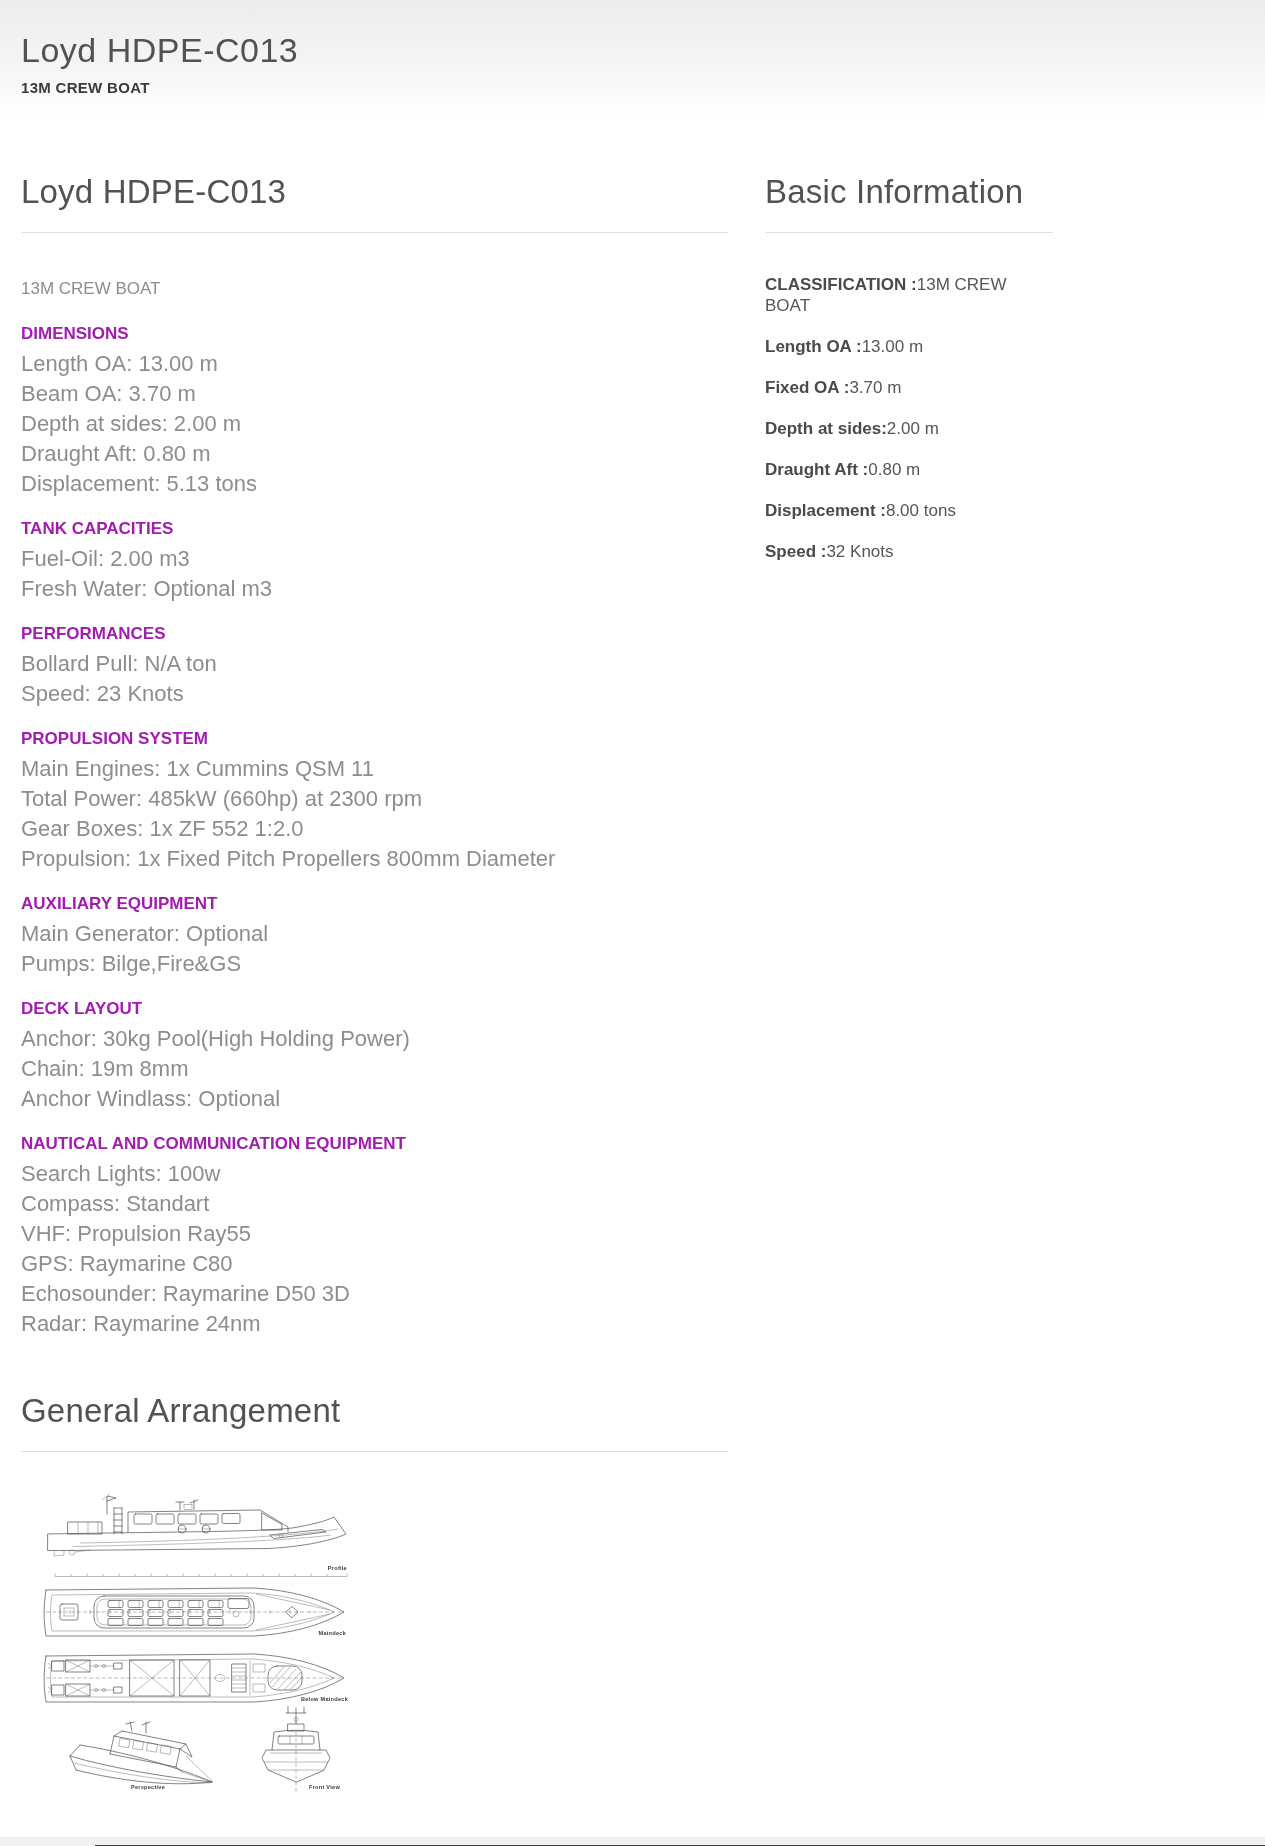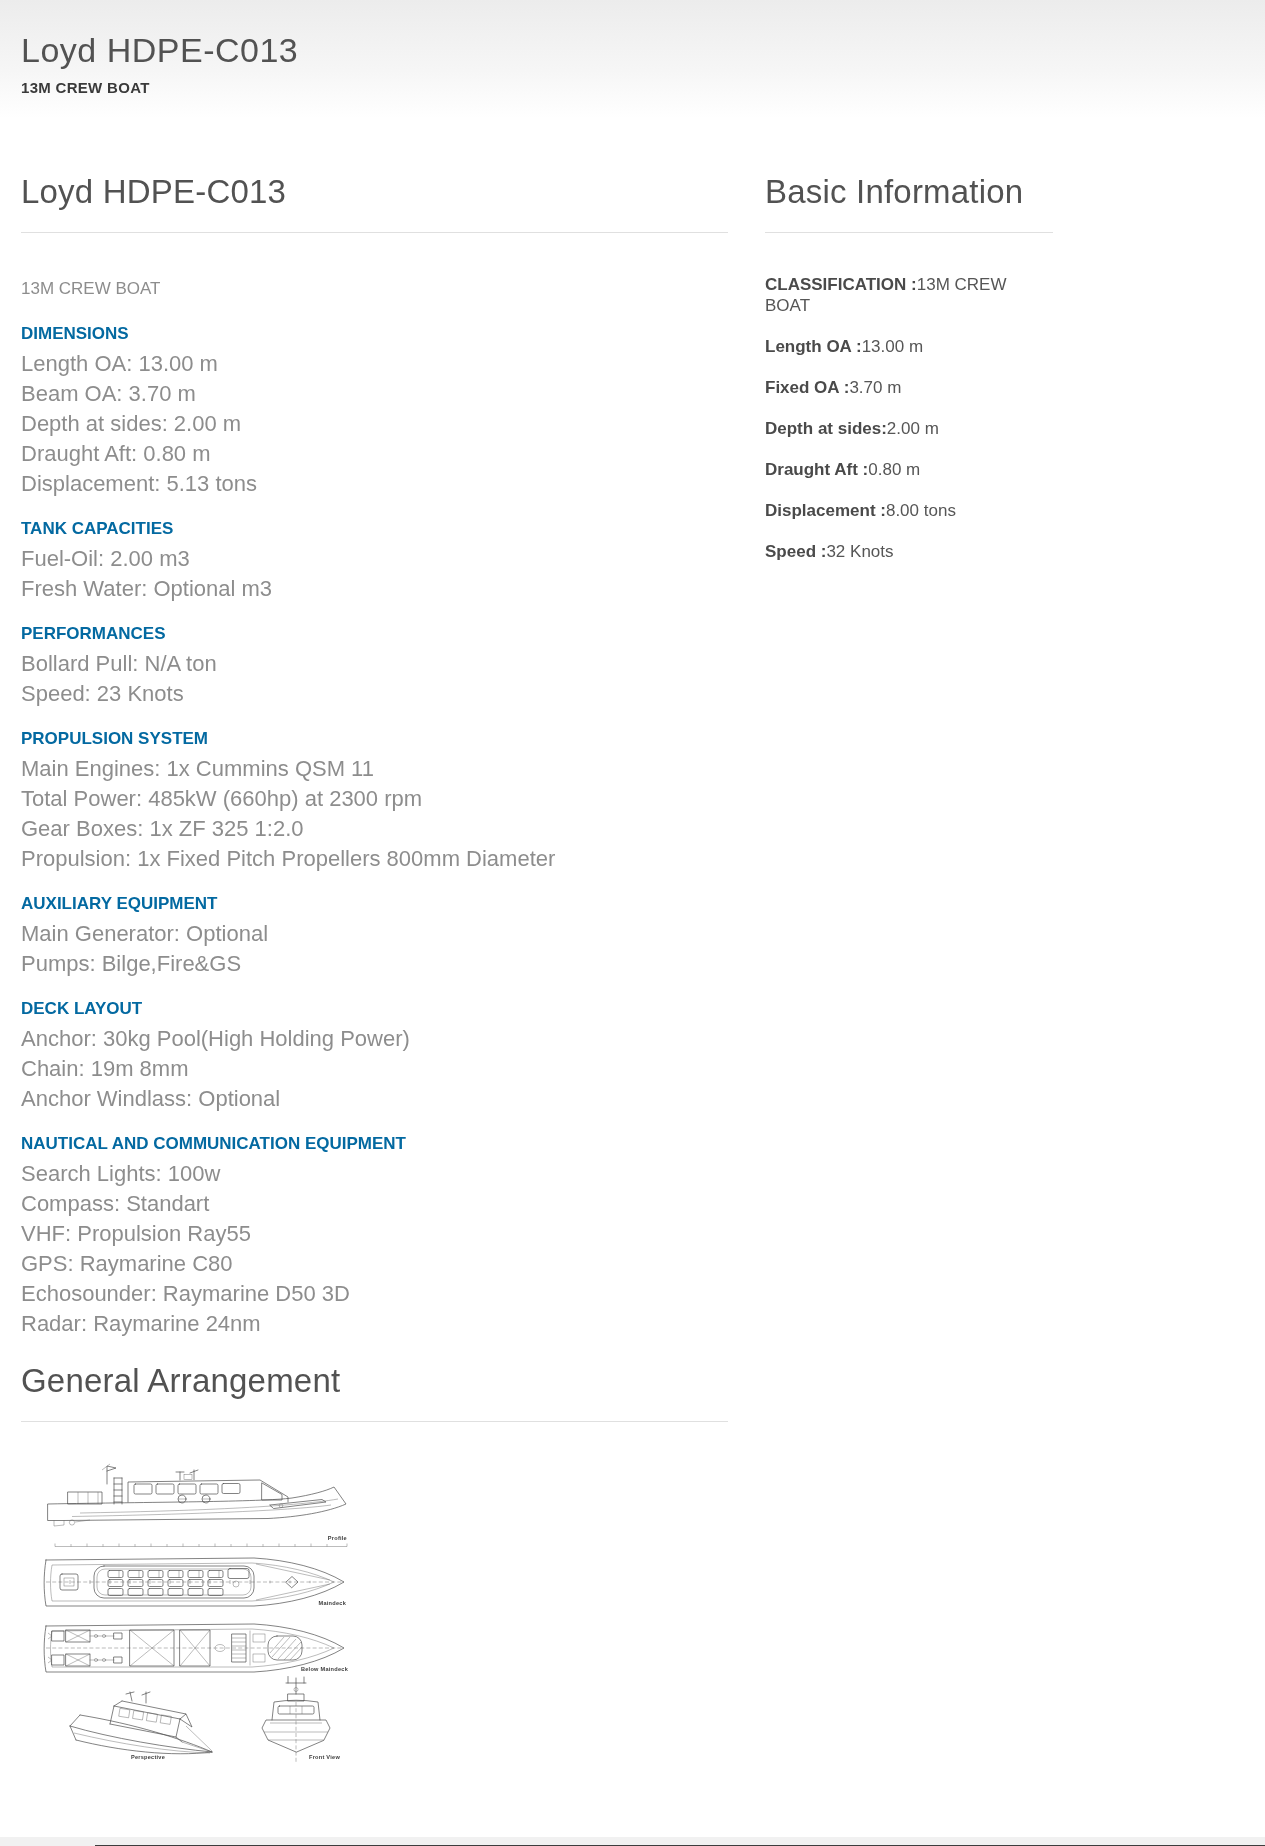--- a/index.html
+++ b/index.html
@@ -27,27 +27,27 @@
   .main-col { width:707px; }
   .side-col { width:288px; margin-left:37px; }
   h2 {
     margin:0; font-size:33px; line-height:40px; font-weight:400;
     color:#525252; letter-spacing:0.2px;
     padding-bottom:20px; border-bottom:1px solid #e0e0e0;
   }
   .main-sub { margin:41px 0 15px; font-size:17px; line-height:30px; color:#8d8d8d; }
   .spec-section { margin:0 0 15px; }
   .spec-section h3 {
-    margin:0; font-size:17px; line-height:30px; font-weight:700; color:#0369a1;
+    margin:0; font-size:17px; line-height:30px; font-weight:700; color:#a21caf;
   }
   .spec-section p { margin:0; font-size:22px; line-height:30px; color:#8d8d8d; }
   .info-list { margin-top:41px; }
   .info-item { margin:12px 0 20px; font-size:17px; line-height:21px; color:#565656; }
   .info-item strong { color:#4a4a4a; font-weight:700; }
-  .ga-section { margin-top:22px; }
+  .ga-section { margin-top:52px; }
   .ga-figure { margin:34px 0 0 9px; width:330px; }
   .ga-figure svg { display:block; stroke:#4d4d4d; }
   .ga-line { fill:none; stroke:#4d4d4d; stroke-width:0.7; stroke-linejoin:round; stroke-linecap:round; }
   .ga-thin { fill:none; stroke:#6a6a6a; stroke-width:0.45; }
   .ga-dash { fill:none; stroke:#6a6a6a; stroke-width:0.45; stroke-dasharray:4 2.2; }
   .ga-label {
     font-family:"Liberation Sans", sans-serif; font-size:5.6px; font-weight:700;
     fill:#3c3c3c; stroke:none; letter-spacing:0.25px;
   }
   .page-footer { position:absolute; left:0; right:0; bottom:0; height:9px; background:#f1f1f1; }
@@ -87,21 +87,21 @@
       <div class="spec-section">
         <h3>PERFORMANCES</h3>
         <p>Bollard Pull: N/A ton</p>
         <p>Speed: 23 Knots</p>
       </div>
 
       <div class="spec-section">
         <h3>PROPULSION SYSTEM</h3>
         <p>Main Engines: 1x Cummins QSM 11</p>
         <p>Total Power: 485kW (660hp) at 2300 rpm</p>
-        <p>Gear Boxes: 1x ZF 325 1:2.0</p>
+        <p>Gear Boxes: 1x ZF 552 1:2.0</p>
         <p>Propulsion: 1x Fixed Pitch Propellers 800mm Diameter</p>
       </div>
 
       <div class="spec-section">
         <h3>AUXILIARY EQUIPMENT</h3>
         <p>Main Generator: Optional</p>
         <p>Pumps: Bilge,Fire&amp;GS</p>
       </div>
 
       <div class="spec-section">

